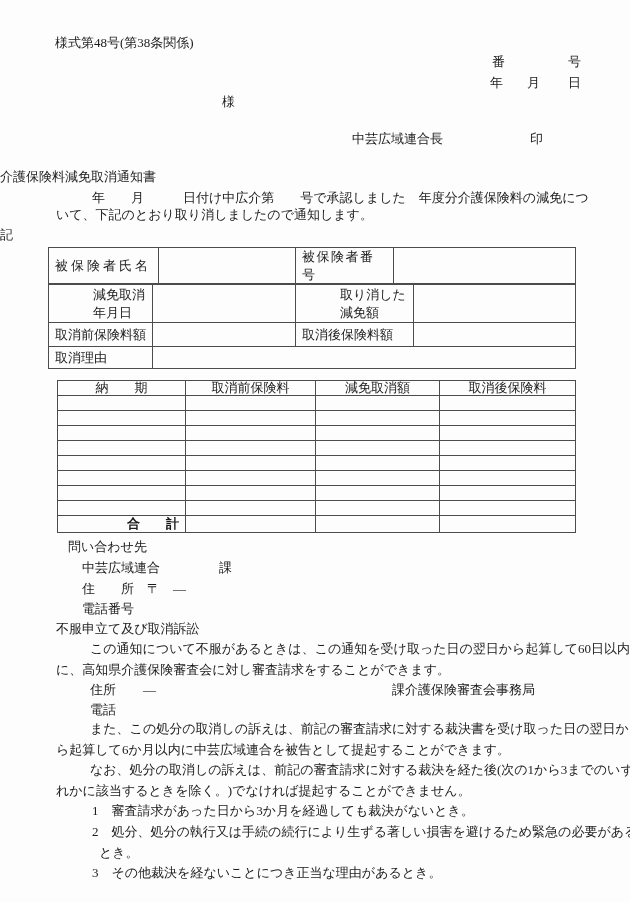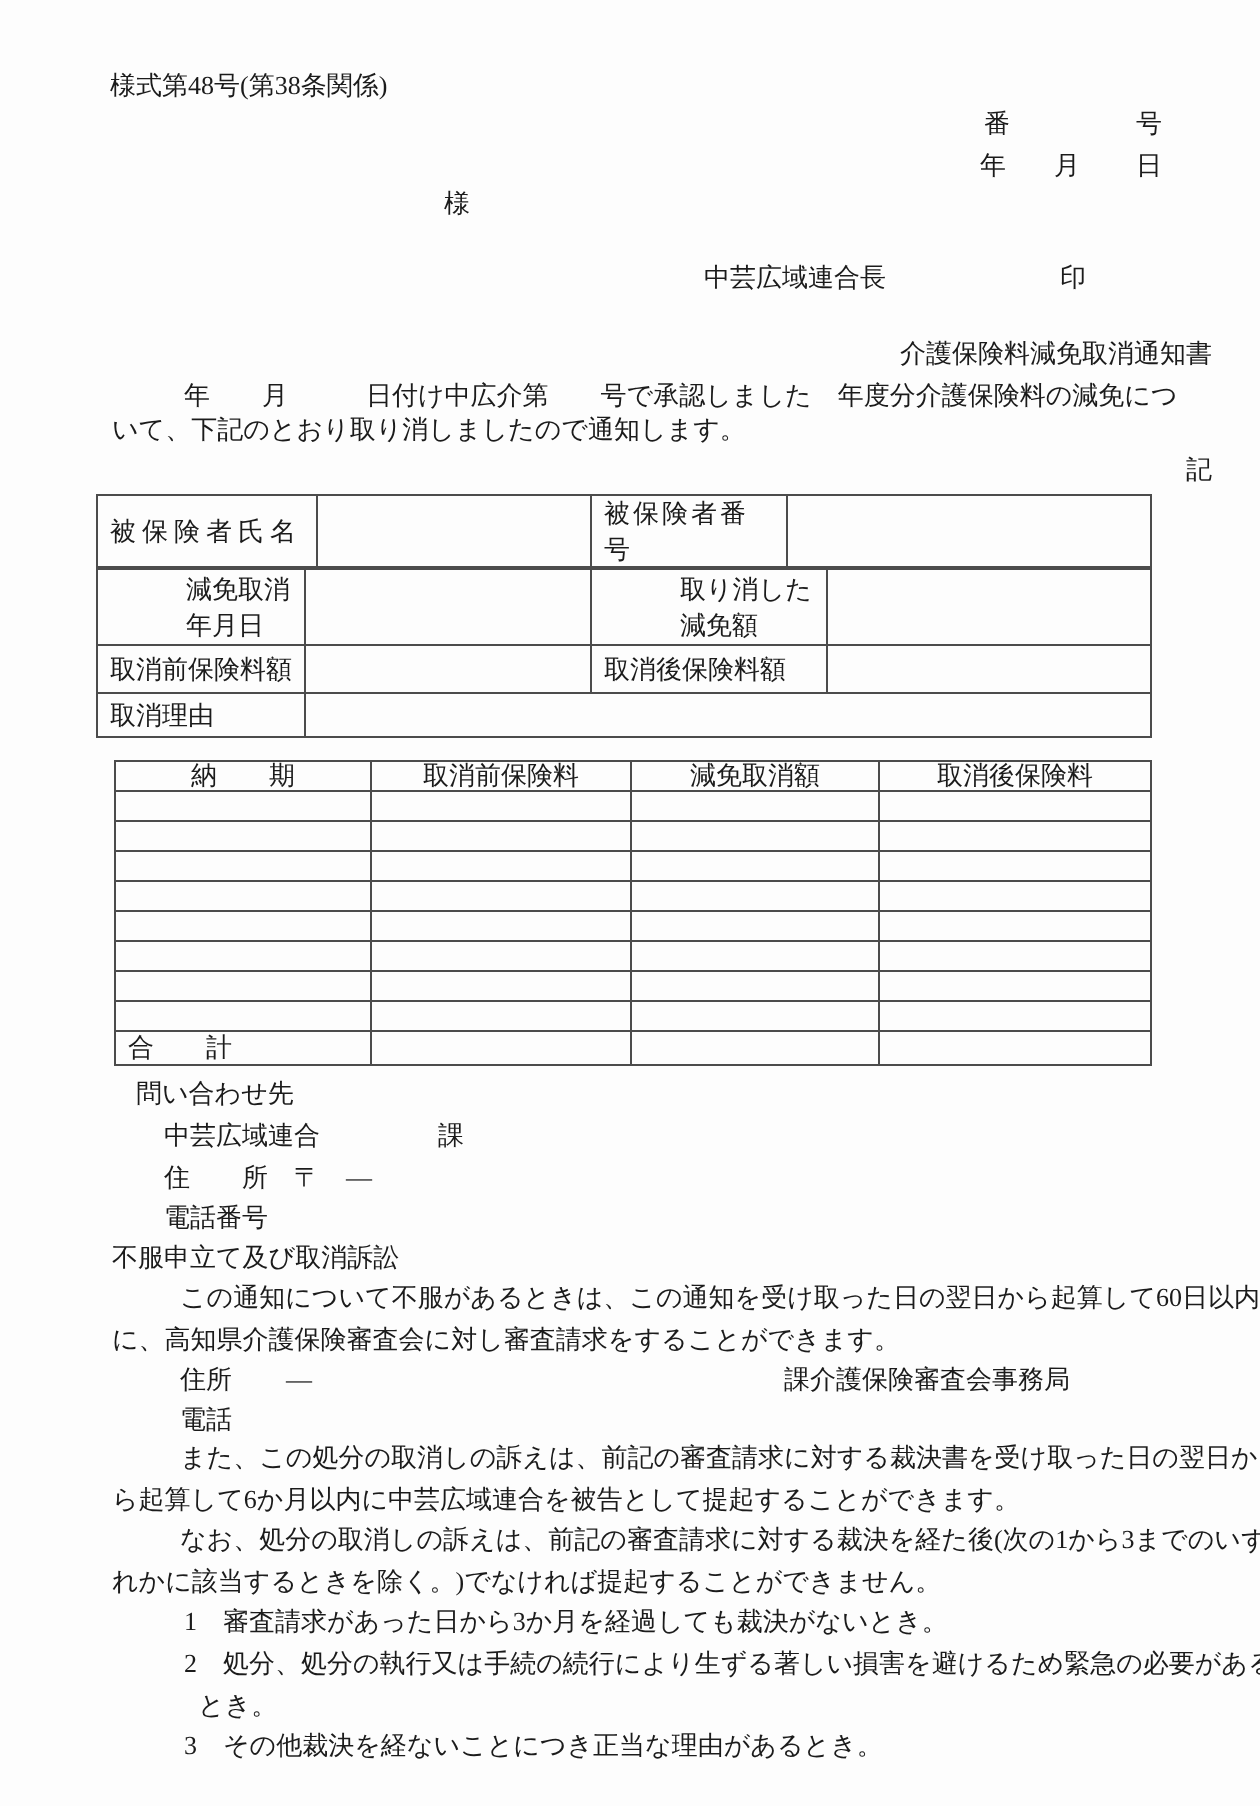--- a/index.html
+++ b/index.html
@@ -6,41 +6,41 @@
   body{
     width:630px;height:903px;
     background:#fdfdfd;
     color:#1b1b1b;
     font-family:"Liberation Serif","DejaVu Serif",serif;
     font-size:13px;
     position:relative;
     overflow:hidden;
   }
   .abs{position:absolute;white-space:nowrap;line-height:1.15;}
-  .center{left:0;width:570px;text-align:right;padding-left:36px;}
+  .center{left:0;width:570px;text-align:left;}
   table{border-collapse:collapse;position:absolute;table-layout:fixed;background:transparent;}
   td{border:1px solid #4c4c4c;font-size:13px;padding:0 6px;overflow:hidden;}
   
   #t1{left:48px;top:247px;width:527px;}
   #t1 tr{height:22px;}
   #t1 .lbl1{letter-spacing:3px;}
   #t1 .lbl2{letter-spacing:1.5px;}
   
   #t2{left:48px;top:283px;width:527px;}
   #t2 .r1{height:34px;}
   #t2 .r1 td{vertical-align:top;padding-top:2px;padding-left:44px;}
   #t2 .r2{height:24px;}
   #t2 .r3{height:22px;}
   
   #t3{left:57px;top:380px;width:518px;padding-left:24px;}
   #t3 .hdr{height:14px;}
   #t3 .hdr td{text-align:center;padding:0 2px;line-height:1.05;}
   #t3 .row{height:15px;}
   #t3 .trow{height:17px;}
-  #t3 .trow td{text-align:left;line-height:1.05;}
+  #t3 .trow td{text-align:right;line-height:1.05;font-weight:bold;}
 </style>
 </head>
 <body>
 
 <div class="abs" style="left:55px;top:36px;">様式第48号(第38条関係)</div>
 
 <span class="abs" style="left:492px;top:55px;">番</span>
 <span class="abs" style="left:568px;top:55px;">号</span>
 
 <span class="abs" style="left:490px;top:76px;">年</span>

